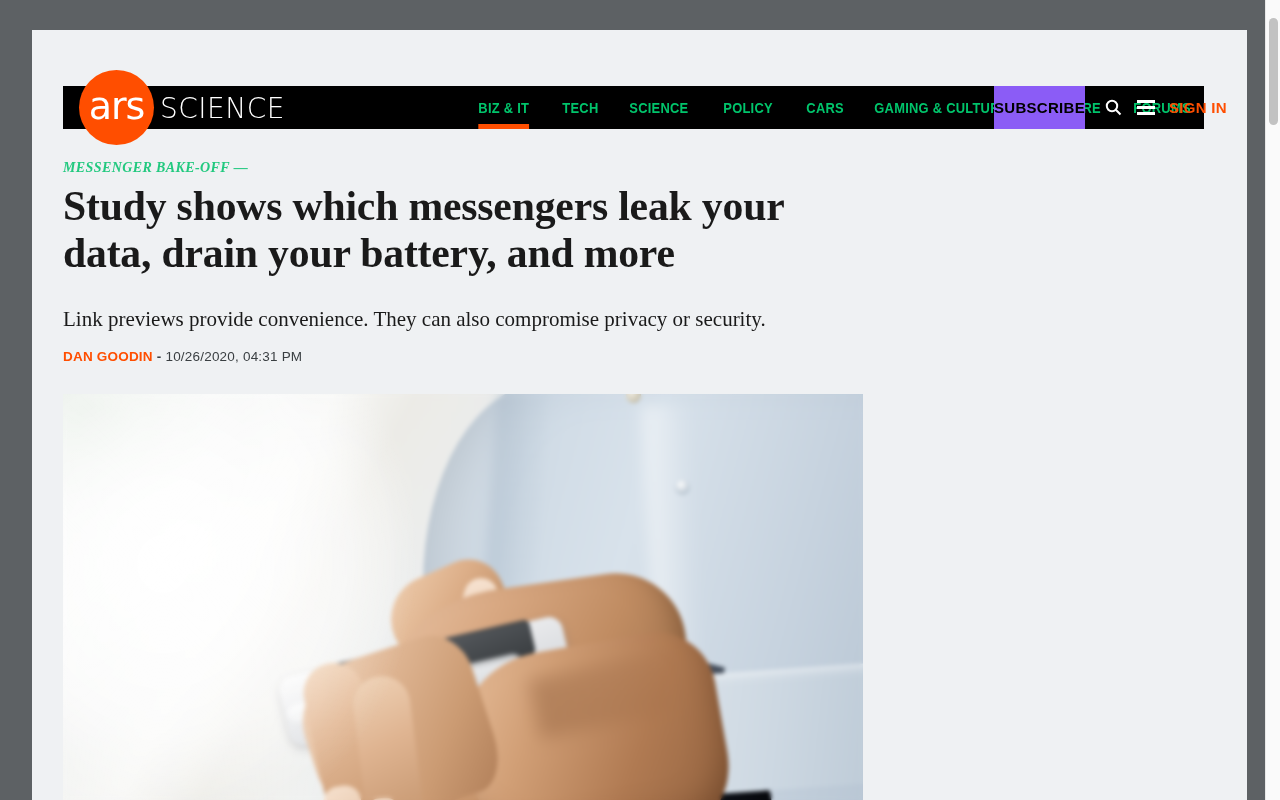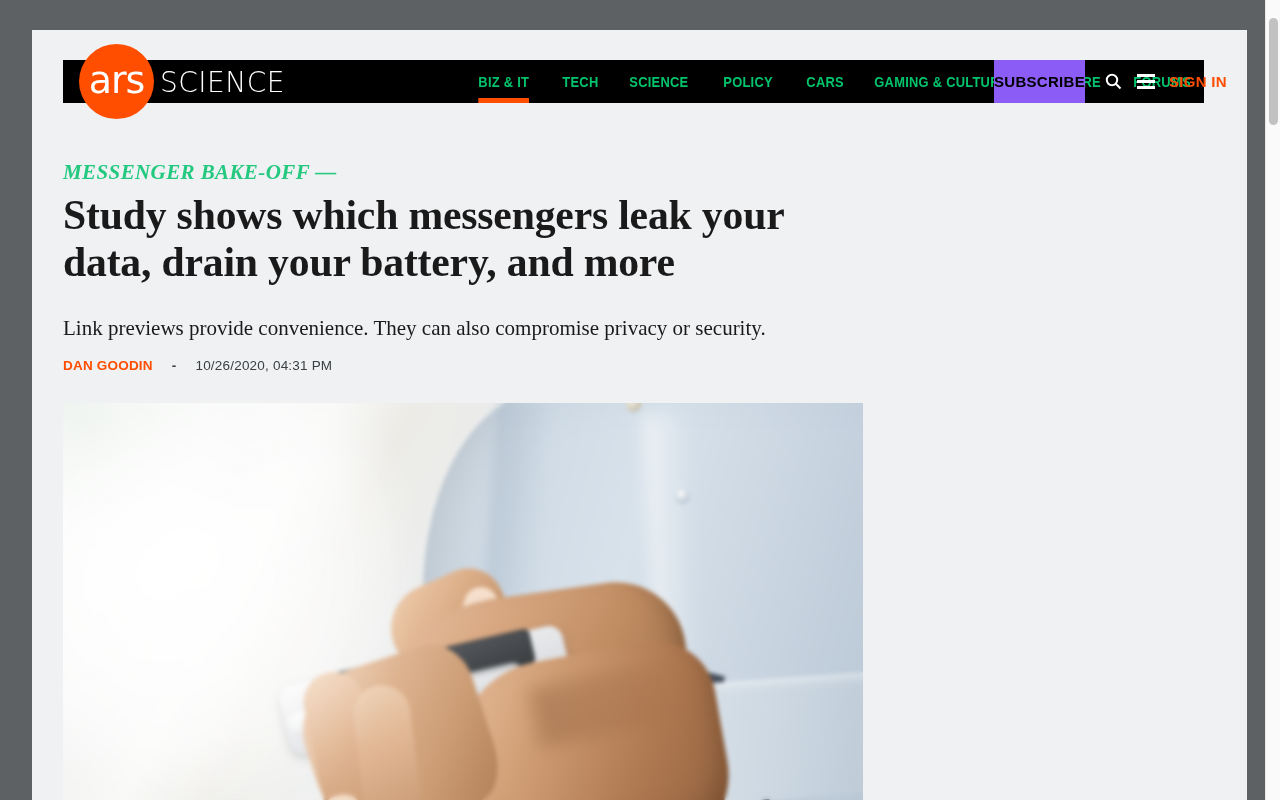--- a/index.html
+++ b/index.html
@@ -45,20 +45,21 @@
     height: 107px;
     background: #c2c2c2;
     border-radius: 5px;
   }
 
   
   .site-header {
     position: relative;
     height: 85px;
     padding-top: 30px;
+    margin-top: 26px;
   }
 
   .nav-bar {
     position: absolute;
     left: 31px;
     top: 30px;
     width: 1141px;
     height: 43px;
     background: #000000;
     display: flex;
@@ -219,21 +220,21 @@
   .article {
     position: absolute;
     left: 31px;
     top: 100px;
     width: 1141px;
   }
 
   .kicker {
     color: #22c97f;
     font-family: "Liberation Serif", serif;
-    font-size: 21px;
+    font-size: 14px;
     font-weight: 700;
     font-style: italic;
     letter-spacing: 0.4px;
     text-transform: uppercase;
     margin-top: 30px;
     margin-bottom: 6px;
   }
 
   .headline {
     color: #1a1a1a;
@@ -258,21 +259,21 @@
   }
 
   .byline {
     margin-top: 16px;
     font-family: "Liberation Sans Narrow", "Liberation Sans", sans-serif;
     font-size: 13.5px;
     font-weight: 700;
     letter-spacing: 0.2px;
     display: flex;
     align-items: baseline;
-    gap: 15px;
+    gap: 0;
   }
   .byline-author {
     color: #ff4e00;
     text-transform: uppercase;
     cursor: pointer;
   }
   .byline-sep {
     color: #3a3f42;
     margin: 0 4px;
   }

